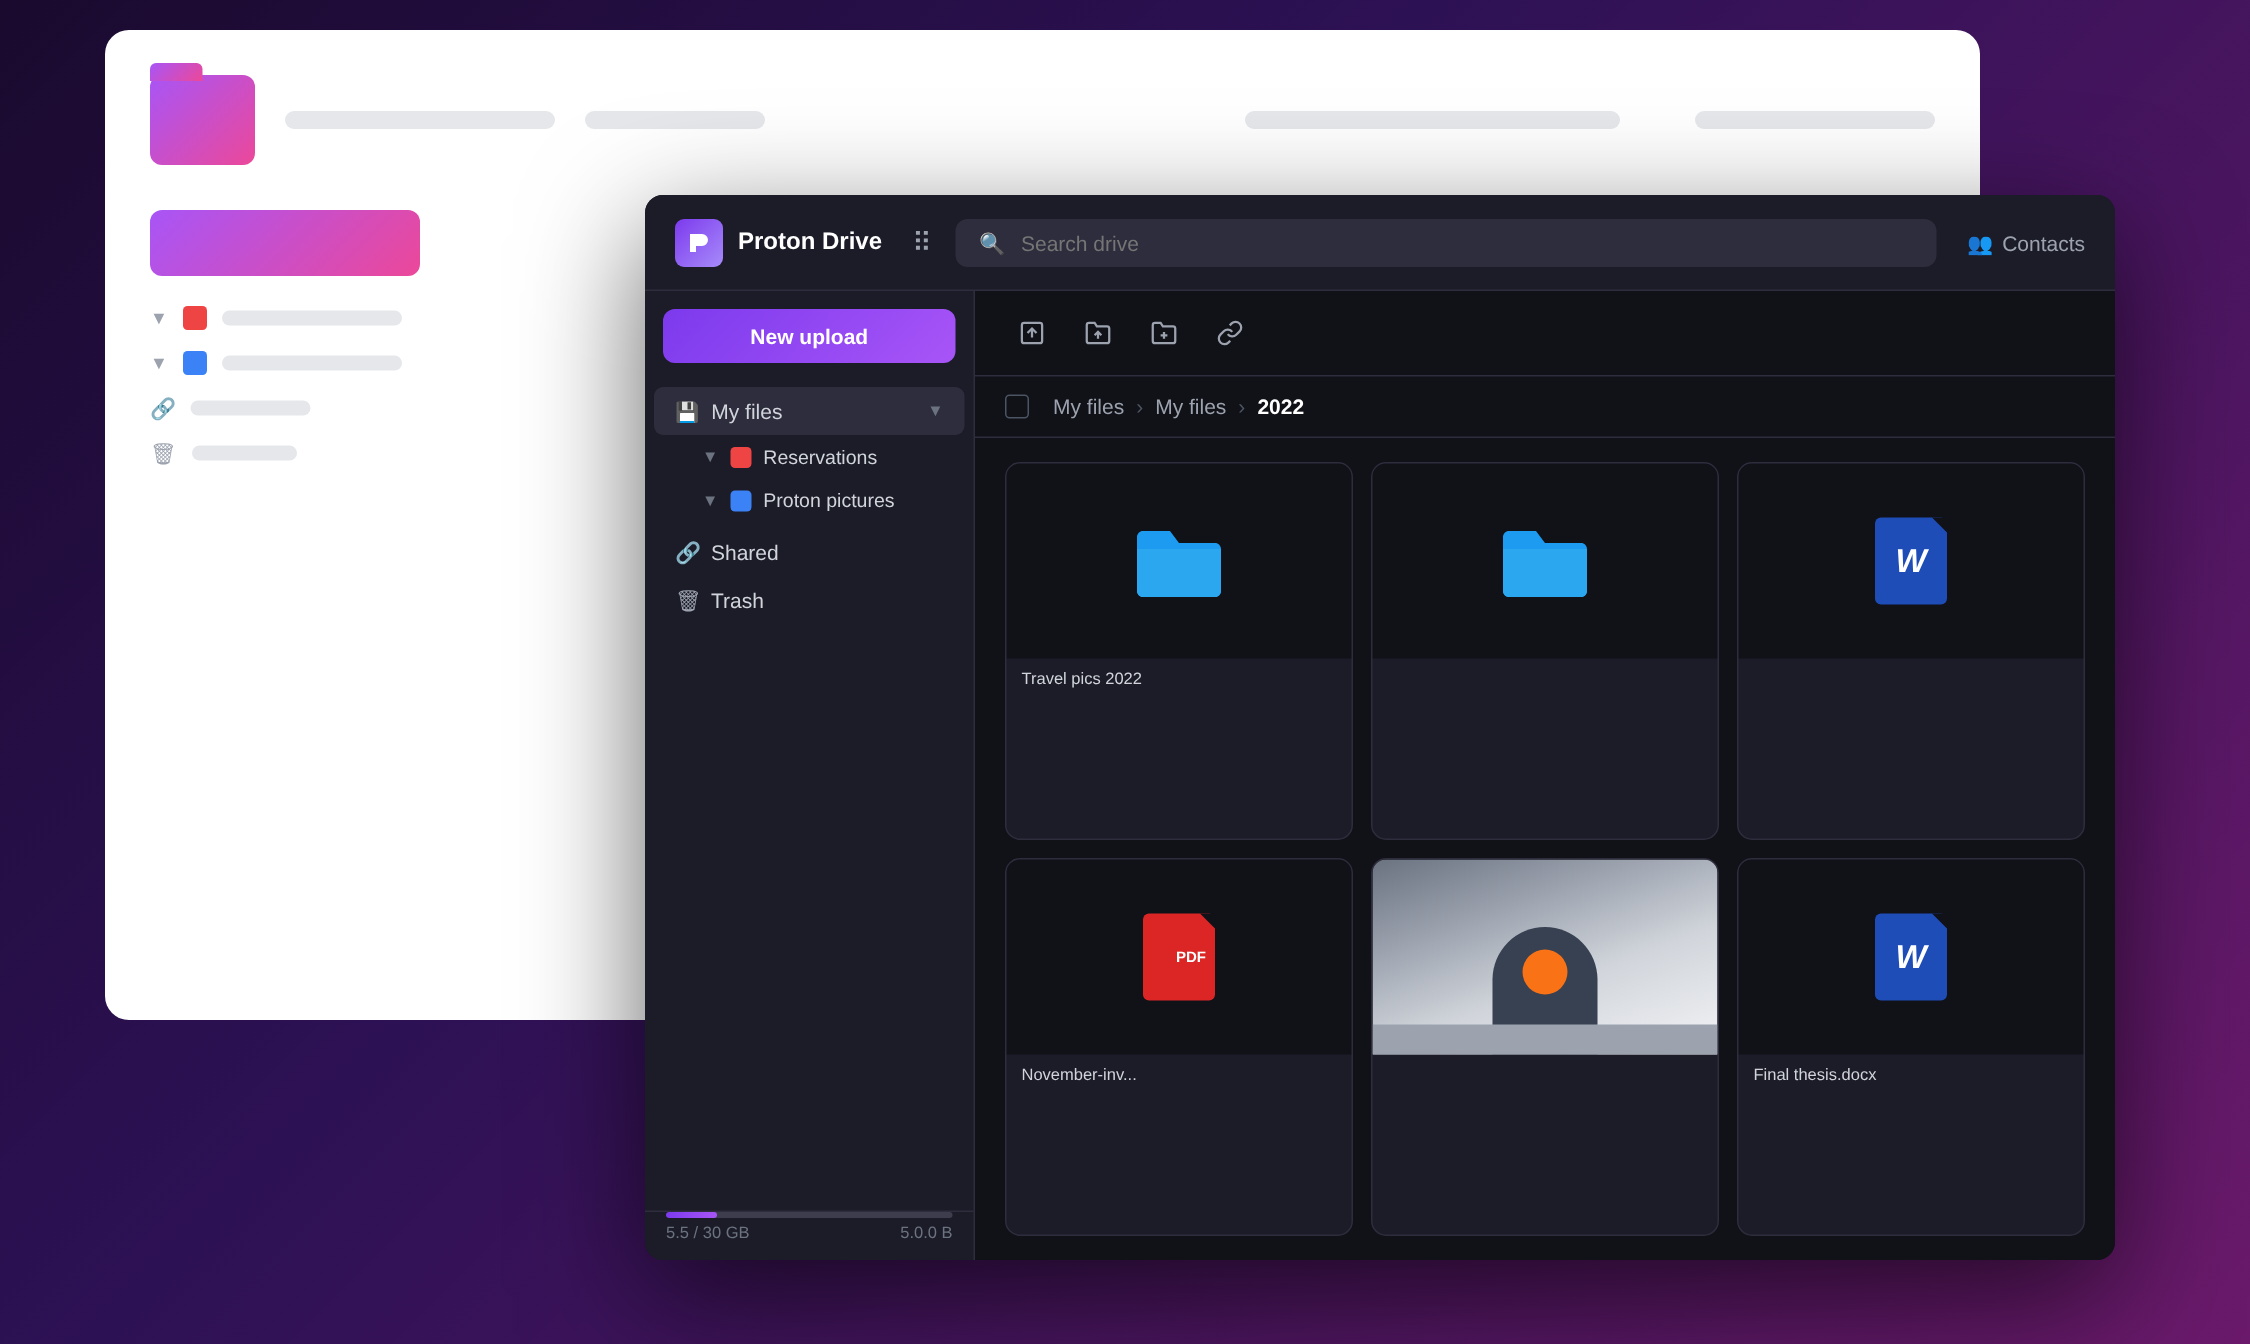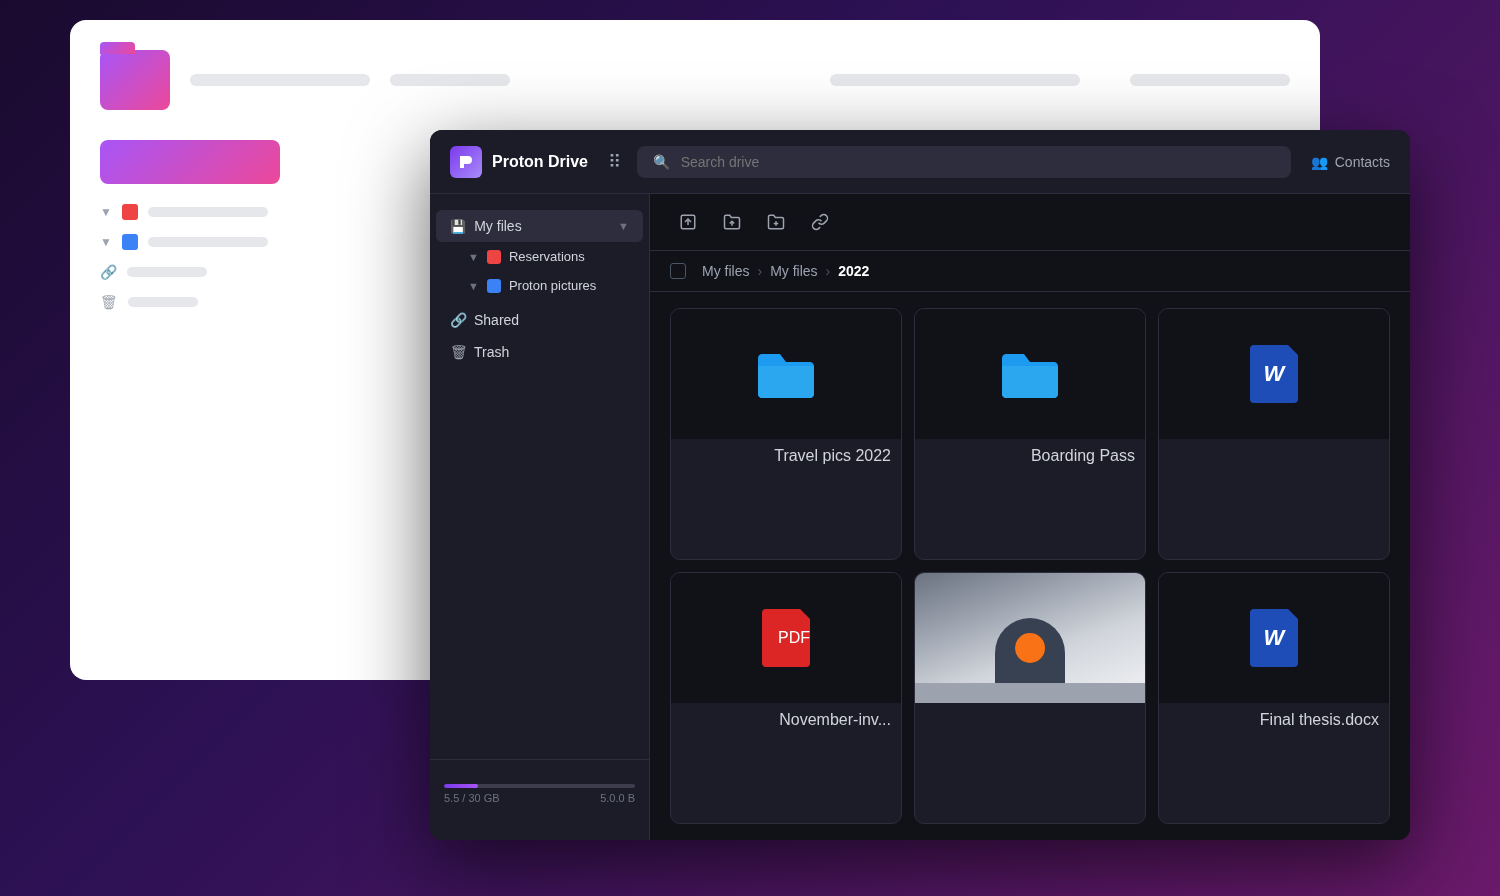--- a/index.html
+++ b/index.html
@@ -272,21 +272,21 @@
       height: 14px;
       border-radius: 3px;
     }
     .folder-dot-red { background: #ef4444; }
     .folder-dot-blue { background: #3b82f6; }
     .sidebar-icon { color: #9ca3af; font-size: 14px; width: 16px; }
     .sidebar-spacer { flex: 1; }
 
     
     .storage-bar-container {
-      padding: 24px 14px;
+      padding: 0 14px;
       border-top: 1px solid #2d2d3d;
     }
     .storage-track {
       height: 4px;
       background: #3d3d4d;
       border-radius: 2px;
       overflow: hidden;
       margin-bottom: 4px;
     }
     .storage-fill {
@@ -389,22 +389,22 @@
       align-items: center;
       justify-content: center;
       background: #111118;
     }
     .file-card-preview.has-image {
       padding: 0;
     }
     .file-card-name {
       padding: 8px 10px;
       color: #d1d5db;
-      font-size: 16px;
-      text-align: right;
+      font-size: 11px;
+      text-align: left;
       white-space: nowrap;
       overflow: hidden;
       text-overflow: ellipsis;
     }
     .file-card-name.bold {
       font-weight: 600;
       color: #ffffff;
     }
 
     
@@ -464,22 +464,22 @@
       position: absolute;
       top: 0;
       right: 0;
       width: 0;
       height: 0;
       border-left: 10px solid transparent;
       border-top: 10px solid #111118;
     }
     .pdf-icon-text {
       color: white;
-      font-size: 16px;
-      font-weight: normal;
+      font-size: 10px;
+      font-weight: bold;
       padding-left: 16px;
     }
 
     .header-row {
       display: flex;
       align-items: center;
       padding: 4px 20px 8px 20px;
       border-bottom: 1px solid #2d2d3d;
       flex-shrink: 0;
     }
@@ -563,20 +563,21 @@
       <div class="contacts-btn">
         <span>👥</span>
         <span>Contacts</span>
       </div>
     </div>
   </div>
 
   <div class="modal-body">
 
     <div class="sidebar">
+      <button class="new-upload-btn">New upload</button>
 
       <div class="sidebar-section">
         <div class="sidebar-item active">
           <span style="color:#9ca3af; font-size:13px;">💾</span>
           <span class="sidebar-item-label">My files</span>
           <span class="sidebar-chevron">▼</span>
         </div>
 
         <div class="sidebar-sub-item">
           <span class="sidebar-chevron">▼</span>
@@ -674,21 +675,20 @@
 
         <div class="file-card">
           <div class="file-card-preview">
             <div class="folder-icon-large">
               <svg viewBox="0 0 64 52" fill="none">
                 <path d="M4 10C4 7.8 5.8 6 8 6h18l6 8H56c2.2 0 4 1.8 4 4v28c0 2.2-1.8 4-4 4H8c-2.2 0-4-1.8-4-4V10z" fill="#1d9bf0"></path>
                 <path d="M4 18h56v28c0 2.2-1.8 4-4 4H8c-2.2 0-4-1.8-4-4V18z" fill="#2ba7f0"></path>
               </svg>
             </div>
           </div>
-          <div class="file-card-name">Boarding Pass</div>
         </div>
 
         <div class="file-card">
           <div class="file-card-preview">
             <div class="word-icon">
               <span class="word-icon-w">W</span>
             </div>
           </div>
         </div>
 

